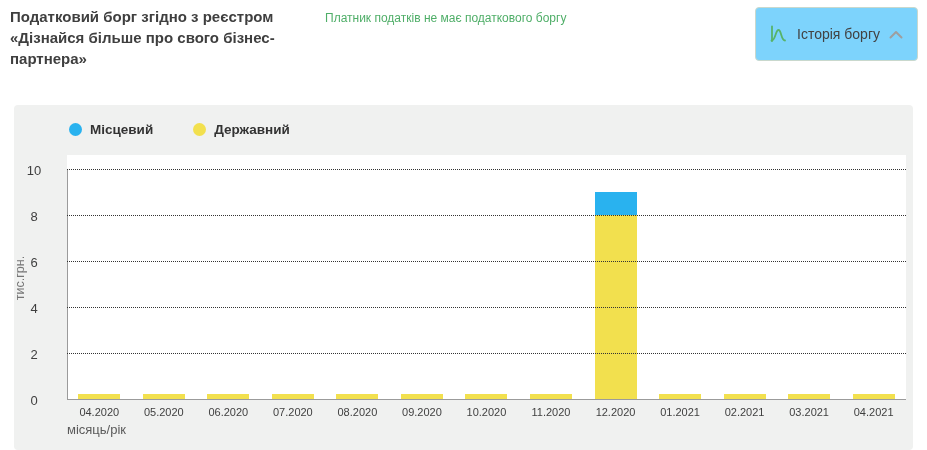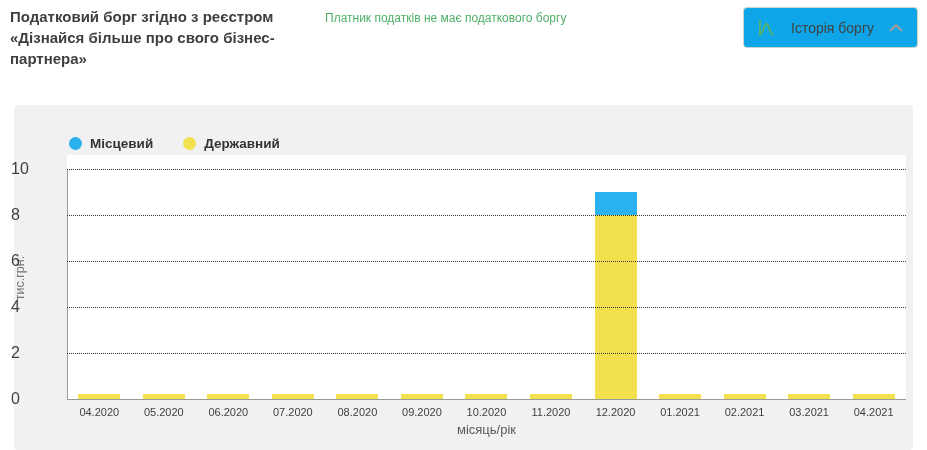--- a/index.html
+++ b/index.html
@@ -7,60 +7,60 @@
     font-family:"Liberation Sans", sans-serif; overflow:hidden; }
   .page { position:relative; width:927px; height:450px; }
 
   
   .header { position:absolute; left:0; top:0; width:100%; height:105px; }
   .title-block { position:absolute; left:10px; top:6px; width:312px; }
   .title { font-size:15px; font-weight:bold; color:#3f3f3f; line-height:21px; }
   .as-of { font-size:14.5px; color:#9e9e9e; line-height:21px; margin-top:1px; }
   .status { position:absolute; left:325px; top:11px; font-size:12px;
     font-weight:500; color:#4fae68; }
-  .history-btn { position:absolute; right:9px; top:7px; height:41px;
-    display:flex; align-items:center; gap:15px; padding:0 14px 0 12px;
-    background:#0ea5e9; border:1px solid #c9d8cd; border-radius:4px; cursor:pointer;
+  .history-btn { position:absolute; right:9px; top:7px; height:54px;
+    display:flex; align-items:center; gap:9px; padding:0 14px 0 12px;
+    background:#7dd3fc; border:1px solid #c9d8cd; border-radius:4px; cursor:pointer;
     font-family:"Liberation Sans", sans-serif; }
   .history-btn .lbl { font-size:14px; color:#424242; font-weight:500; }
   .history-btn svg { display:block; }
 
   
   .panel { position:absolute; left:14px; top:105px; width:899px; height:345px;
     background:#f0f1f0; border-radius:4px; }
 
-  .legend { position:absolute; left:55px; top:31px; display:flex; gap:30px; }
+  .legend { position:absolute; left:55px; top:17px; display:flex; gap:40px; }
   .legend-item { display:flex; align-items:center; gap:8px; }
   .legend-dot { width:13px; height:13px; border-radius:50%; }
   .legend-label { font-size:13.5px; font-weight:600; color:#333; }
 
   
   .plot { position:absolute; left:53px; top:50px; width:839px; height:245px;
     background:#ffffff; }
   .axis-y { position:absolute; left:0; bottom:0; width:1px; height:230px;
     background:#9b9b9b; }
   .axis-x { position:absolute; left:0; right:0; bottom:0; height:1px;
     background:#9b9b9b; }
   .gridline { position:absolute; left:0; right:0; height:0;
     border-top:1px dotted #333; }
-  .y-tick-label { position:absolute; left:-56px; width:46px; text-align:left;
-    font-size:16px; color:#3f3f3f; }
+  .y-tick-label { position:absolute; left:-56px; width:46px; text-align:center;
+    font-size:13px; color:#3f3f3f; }
   .y-axis-title { position:absolute; left:-47px; top:50%;
     transform:translate(-50%,-50%) rotate(-90deg); white-space:nowrap;
     font-size:12.5px; color:#757575; }
   .bars { position:absolute; left:0; right:0; bottom:1px; top:0;
     display:flex; align-items:flex-end; }
   .bar-cell { flex:1; display:flex; justify-content:center; align-items:flex-end; }
   .bar { width:42px; display:flex; flex-direction:column; justify-content:flex-end; }
   .bar-segment { width:100%; }
 
   .x-axis { position:absolute; left:53px; top:301px; width:839px; }
   .x-labels { display:flex; }
   .x-tick-label { flex:1; text-align:center; font-size:11px; color:#3f3f3f; }
-  .x-axis-title { text-align:center; font-size:13px; color:#5a5a5a; margin-top:4px; }
+  .x-axis-title { text-align:left; font-size:13px; color:#5a5a5a; margin-top:4px; }
 </style>
 </head>
 <body>
 
 <div class="page">
 
   <div class="header">
     <div class="title-block">
       <div class="title">Податковий борг згідно з реєстром «Дізнайся більше про свого бізнес-партнера»</div>
     </div>

